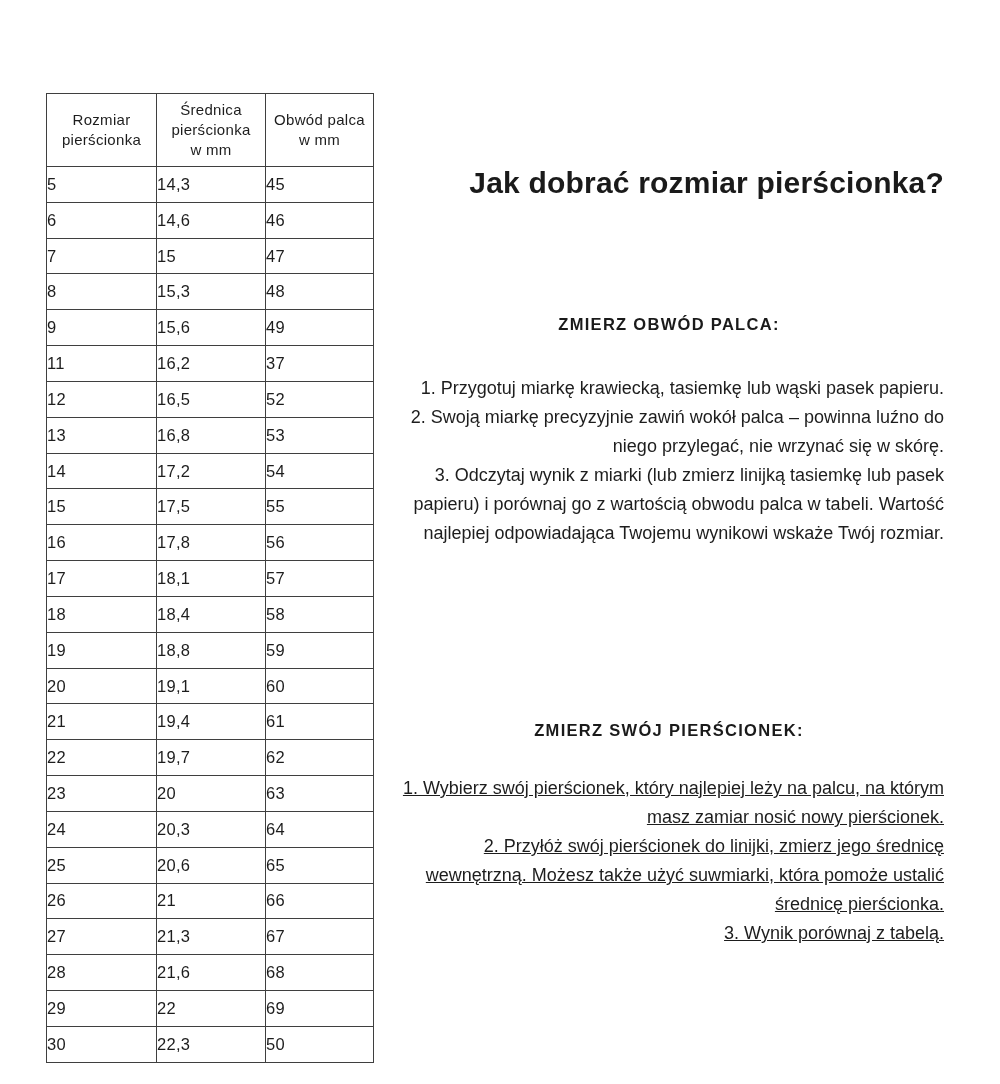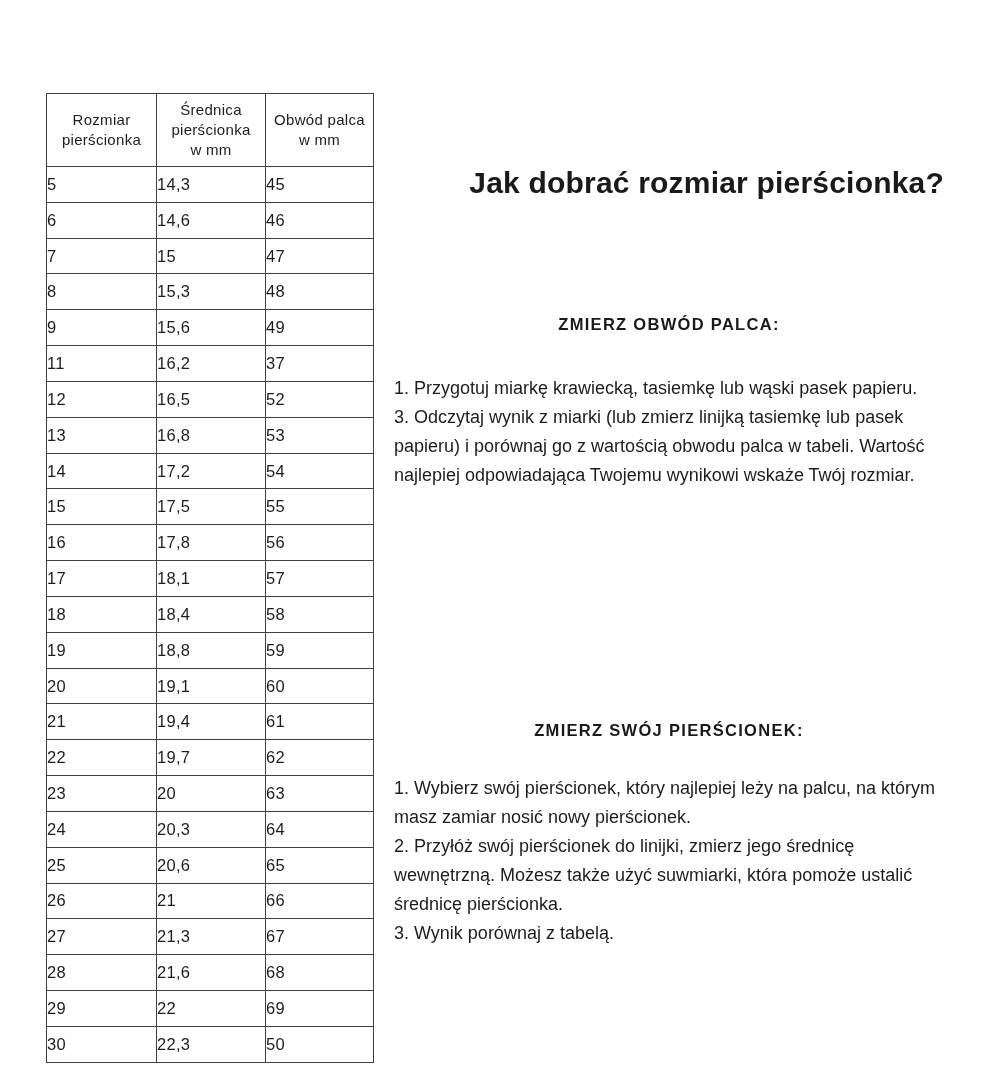--- a/index.html
+++ b/index.html
@@ -64,27 +64,27 @@
     font-weight: 700;
     letter-spacing: 1.3px;
     color: #1a1a1a;
   }
   .sec-title.sec1 { top: 313px; }
   .sec-title.sec2 { top: 719px; }
   .steps {
     position: absolute;
     left: 394px;
     width: 550px;
-    text-align: left;
+    text-align: right;
     font-size: 18px;
     line-height: 29px;
     color: #1d1d1d;
   }
   .steps.steps1 { top: 374px; }
-  .steps.steps2 { top: 774px; }
+  .steps.steps2 { top: 774px; text-decoration: underline; }
   .steps p { margin: 0; }
 </style>
 </head>
 <body>
 
 <main>
 
   <table class="size-table">
     <colgroup>
         <col class="c1">
@@ -230,20 +230,21 @@
         </tr>
       </tbody>
   </table>
 
   <h1 class="guide-title">Jak dobrać rozmiar pierścionka?</h1>
 
   <h2 class="sec-title sec1">ZMIERZ OBWÓD PALCA:</h2>
 
   <div class="steps steps1">
       <p>1. Przygotuj miarkę krawiecką, tasiemkę lub wąski pasek papieru.</p>
+      <p>2. Swoją miarkę precyzyjnie zawiń wokół palca – powinna luźno do niego przylegać, nie wrzynać się w skórę.</p>
       <p>3. Odczytaj wynik z miarki (lub zmierz linijką tasiemkę lub pasek papieru) i porównaj go z wartością obwodu palca w tabeli. Wartość najlepiej odpowiadająca Twojemu wynikowi wskaże Twój rozmiar.</p>
     </div>
 
   <h2 class="sec-title sec2">ZMIERZ SWÓJ PIERŚCIONEK:</h2>
 
   <div class="steps steps2">
       <p>1. Wybierz swój pierścionek, który najlepiej leży na palcu, na którym masz zamiar nosić nowy pierścionek.</p>
       <p>2. Przyłóż swój pierścionek do linijki, zmierz jego średnicę wewnętrzną. Możesz także użyć suwmiarki, która pomoże ustalić średnicę pierścionka.</p>
       <p>3. Wynik porównaj z tabelą.</p>
     </div>

